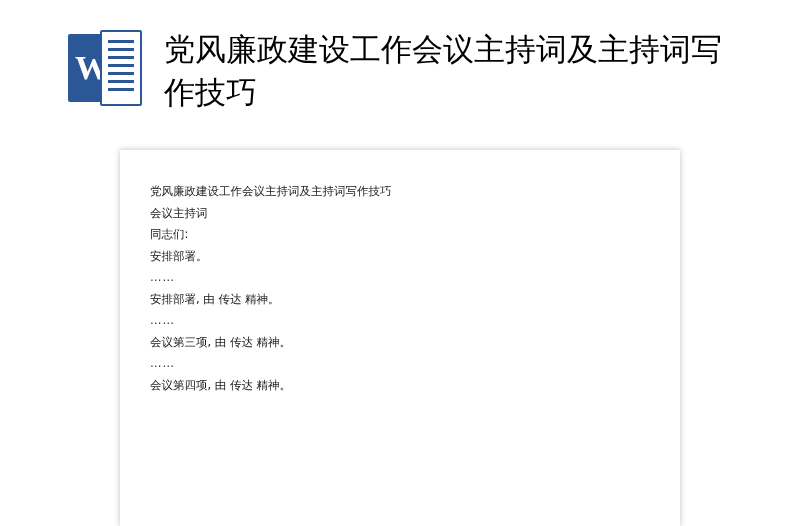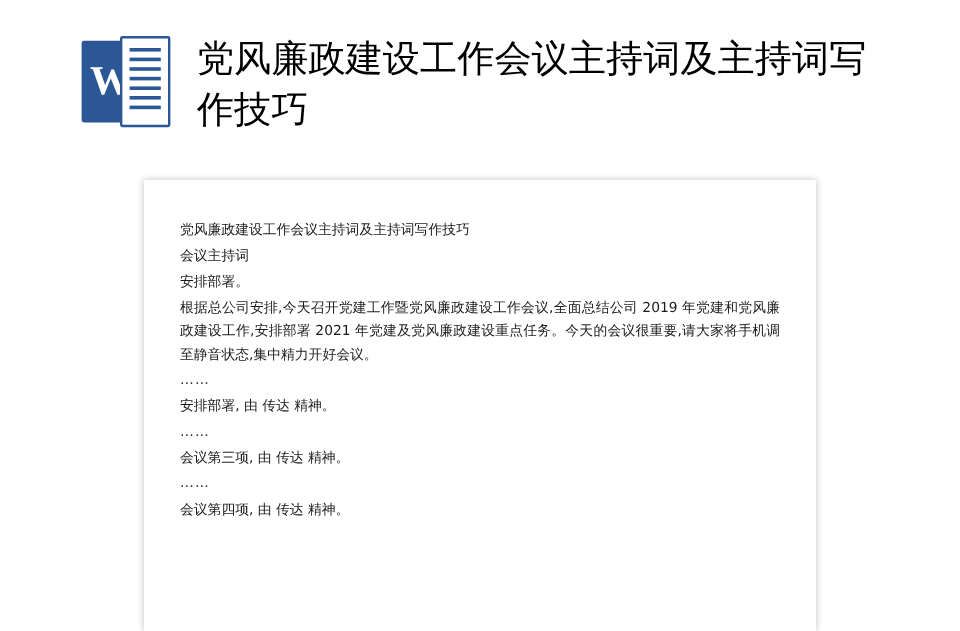--- a/index.html
+++ b/index.html
@@ -136,22 +136,22 @@
         <div class="line"></div>
       </div>
     </div>
 
     <div class="title">党风廉政建设工作会议主持词及主持词写作技巧</div>
   </div>
 
   <div class="sheet" id="sheet">
       <p class="gap">党风廉政建设工作会议主持词及主持词写作技巧</p>
       <p class="gap">会议主持词</p>
+      <p class="gap">同志们:</p>
       <p class="gap">安排部署。</p>
-      <p class="gap">根据总公司安排,今天召开党建工作暨党风廉政建设工作会议,全面总结公司 2019 年党建和党风廉政建设工作,安排部署 2021 年党建及党风廉政建设重点任务。今天的会议很重要,请大家将手机调至静音状态,集中精力开好会议。</p>
       <p class="dots">……</p>
       <p class="gap">安排部署, 由 传达  精神。</p>
       <p class="dots">……</p>
       <p class="gap">会议第三项, 由 传达  精神。</p>
       <p class="dots">……</p>
       <p class="gap">会议第四项, 由 传达  精神。</p>
     </div>
 
 </div>
 

